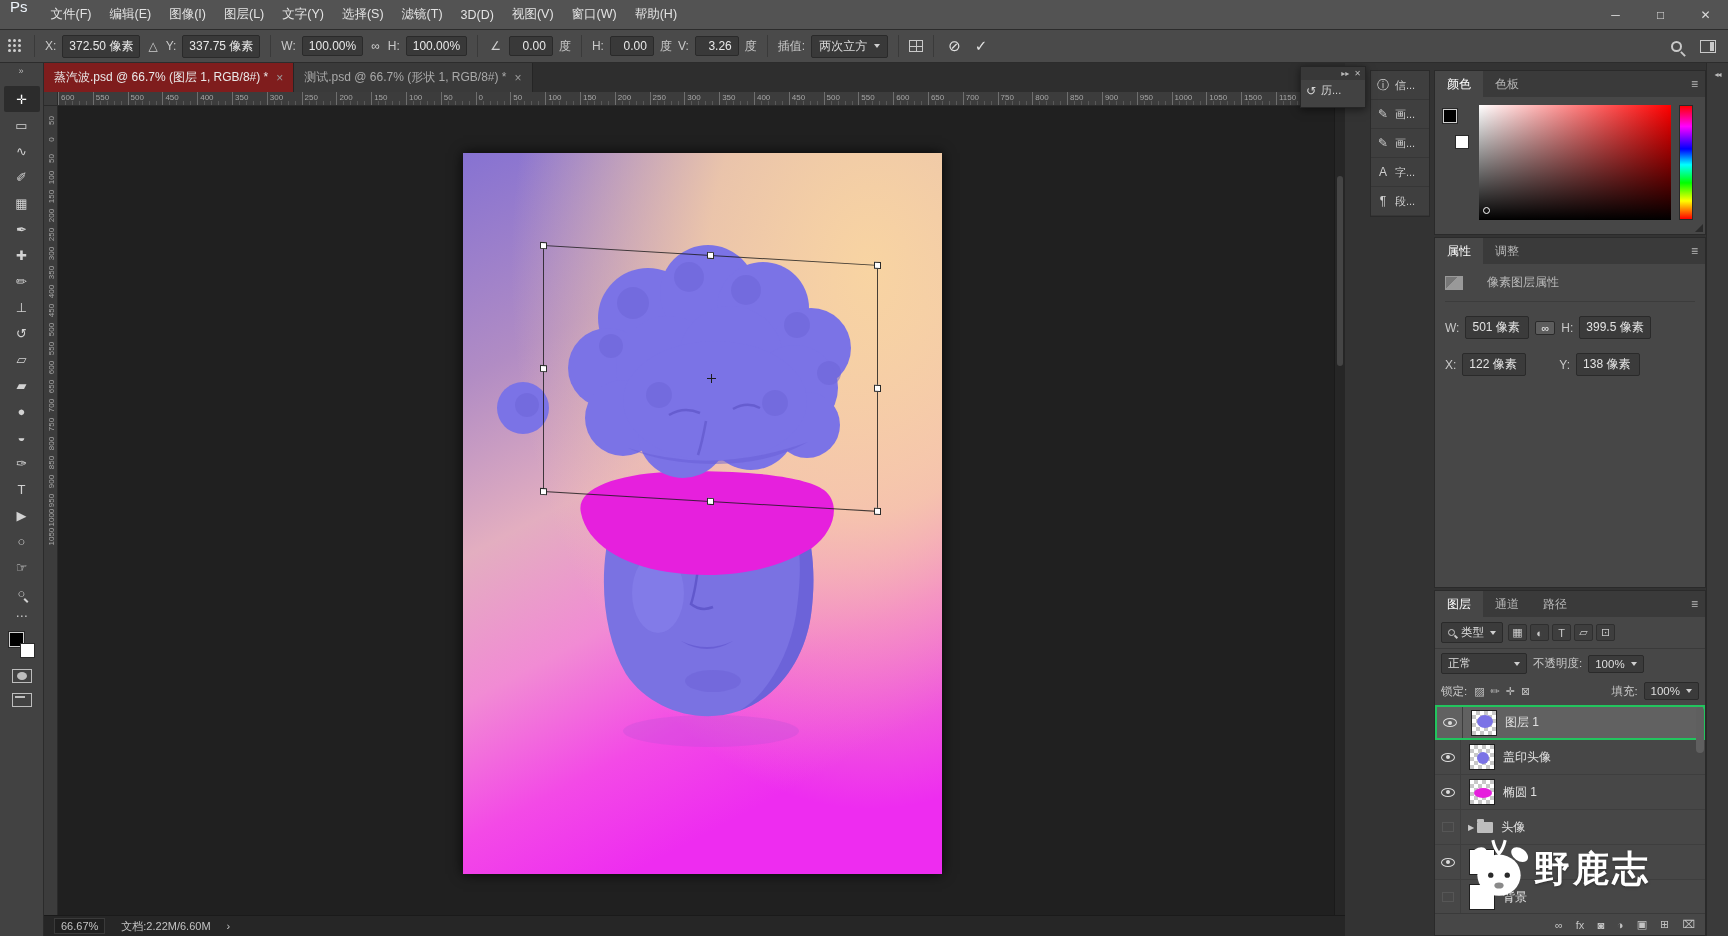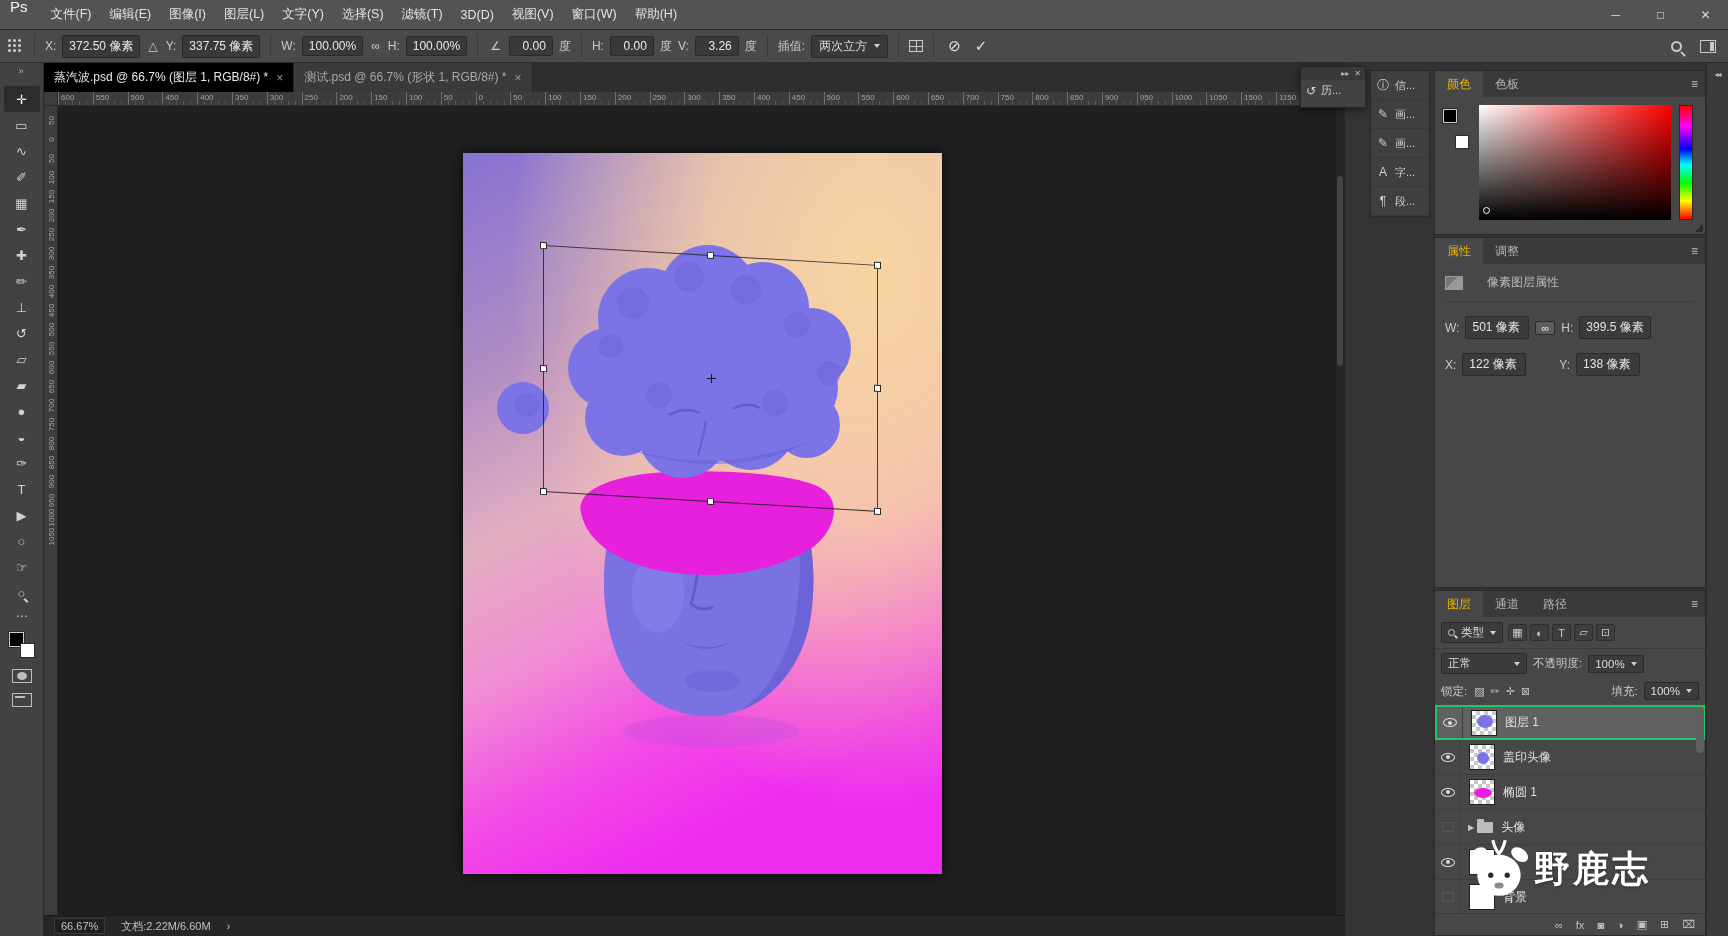--- a/index.html
+++ b/index.html
@@ -37,21 +37,21 @@
 .search-ico::after{content:"";position:absolute;width:2px;height:6px;background:#c9c9c9;left:9px;top:8px;transform:rotate(-45deg)}
 .ws-ico{width:16px;height:13px;border:1px solid #c9c9c9;position:relative}
 .ws-ico::after{content:"";position:absolute;right:1px;top:1px;bottom:1px;width:4px;background:#c9c9c9}
 .warp-ico{width:14px;height:12px;border:1px solid #c9c9c9;
   background:linear-gradient(#c9c9c9,#c9c9c9) center/1px 100% no-repeat,linear-gradient(#c9c9c9,#c9c9c9) center/100% 1px no-repeat}
 
 
 #tabbar{position:absolute;left:44px;top:63px;width:1301px;height:29px;background:#2e2e2e;display:flex;z-index:5}
 .tab{display:flex;align-items:center;gap:8px;padding:0 10px;font-size:12px;background:#3a3a3a;
   color:#a9a9a9;border-right:1px solid #252525;white-space:nowrap}
-.tab.active{background:#000000;color:#e9e9e9}
+.tab.active{background:#7f1d1d;color:#e9e9e9}
 .tclose{color:#9a9a9a;font-size:12px}
 
 
 #toolbar{position:absolute;left:0;top:63px;width:44px;bottom:0;background:#424242;
   border-right:1px solid #2b2b2b;z-index:6;display:flex;flex-direction:column;align-items:center}
 .tb-collapse{height:14px;font-size:9px;color:#bbb;letter-spacing:1px;margin:3px 0 6px}
 #tools{display:flex;flex-direction:column;align-items:center}
 .tool{width:36px;height:26px;display:flex;align-items:center;justify-content:center;color:#d2d2d2;font-size:13px}
 #tools .tool:first-child{background:#2c2c2c;border-radius:2px;color:#fff}
 #tools .tool:last-child .tglyph{position:relative}
@@ -112,21 +112,21 @@
 .col-item{display:flex;align-items:center;gap:5px;height:29px;padding:0 5px;font-size:11px;color:#cfcfcf;
   border-bottom:1px solid #363636}
 .ci-glyph{font-size:12px;width:14px;text-align:center}
 #right-strip{position:absolute;left:361px;width:22px;top:0;bottom:0;background:#3a3a3a;border-left:1px solid #2a2a2a}
 #right-strip span{display:block;text-align:center;font-size:8px;color:#bbb;margin-top:8px;letter-spacing:-1px}
 
 #panels{position:absolute;left:89px;top:8px;width:272px;bottom:0}
 .panel{position:absolute;left:0;width:272px;background:#474747;border:1px solid #2a2a2a}
 .ptabs{height:26px;background:#3a3a3a;display:flex;position:relative}
 .ptab{display:flex;align-items:center;padding:0 12px;font-size:12px;color:#b5b5b5}
-.ptab.active{background:#474747;color:#eab308}
+.ptab.active{background:#474747;color:#ffffff}
 .pmenu{position:absolute;right:7px;top:6px;color:#bbb;font-size:12px}
 
 
 #color-panel{top:0;height:165px}
 .cp-body{position:relative;height:137px}
 .cp-sw{position:absolute;left:8px;top:12px;width:26px;height:40px}
 .cp-sw .sw-fg{width:14px;height:14px}
 .cp-sw .sw-bg{width:14px;height:14px}
 .cp-field{position:absolute;left:44px;top:8px;right:34px;bottom:14px;
   background-image:linear-gradient(to top,#000,rgba(0,0,0,0)),linear-gradient(to right,#ffffff,#ff0000)}

